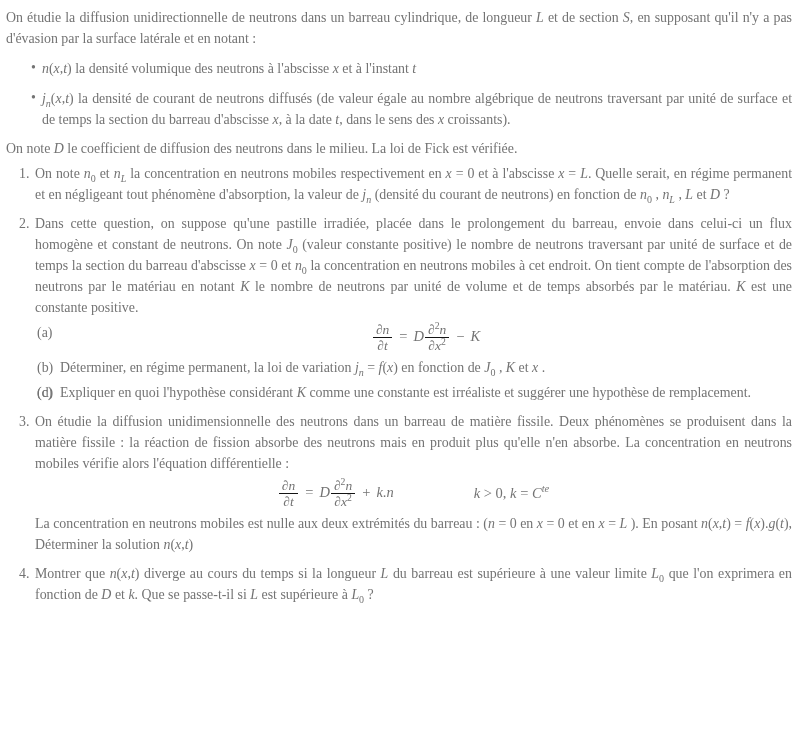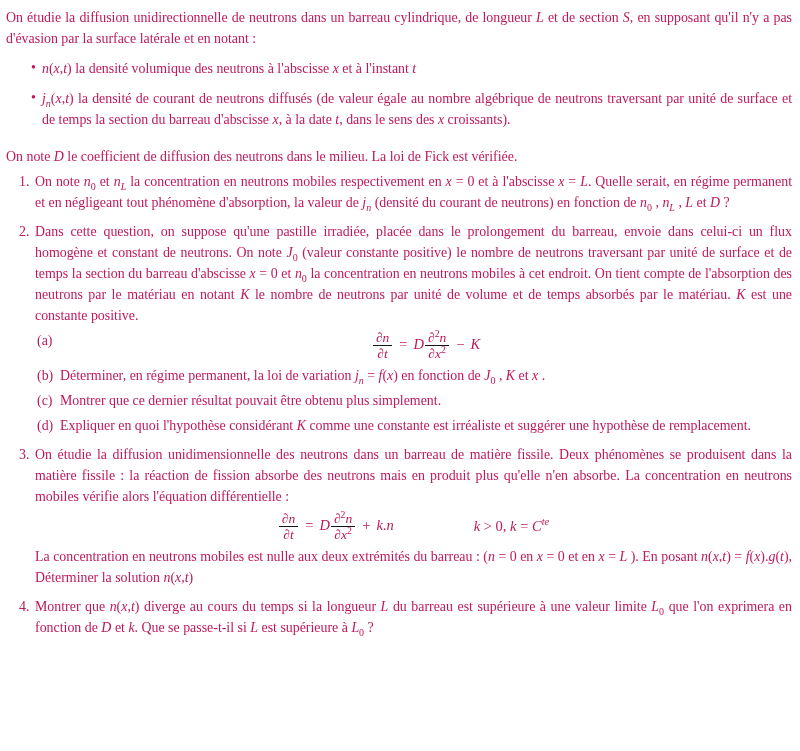--- a/index.html
+++ b/index.html
@@ -1,24 +1,24 @@
 <!DOCTYPE html>
 <html><head>
 <meta charset="utf-8">
 <style>
   html,body{margin:0;padding:0;background:#ffffff;}
   .page{
     width:800px;height:751px;box-sizing:border-box;
     padding:7px 8px 0 6px;
     font-family:"Liberation Serif","DejaVu Serif",serif;
-    font-size:13.9px;line-height:21px;color:#be185d;
+    font-size:13.9px;line-height:21px;color:#737373;
     text-align:justify;overflow:hidden;
   }
   .para{margin:0;}
-  .fick{margin-top:16px;}
+  .fick{margin-top:8px;}
   .bullet{position:relative;padding-left:36px;margin-top:9px;}
   .bmark{position:absolute;left:25px;top:-1px;}
   .item{position:relative;padding-left:29px;margin-top:8px;}
   .item.tight{margin-top:4px;}
   .inum{position:absolute;left:13px;top:0;}
   .sub{position:relative;padding-left:25px;margin-top:4px;}
   .slabel{position:absolute;left:2px;top:0;}
   i{font-style:italic;}
   sub,sup{font-size:0.72em;line-height:0;}
   .equation{display:flex;justify-content:center;align-items:center;margin:4px 0;}
@@ -68,21 +68,20 @@
       </div>
 
       <div class="sub">
         <span class="slabel">(b)</span>
         <div>Déterminer, en régime permanent, la loi de variation <i>j</i><sub><i>n</i></sub> = <i>f</i>(<i>x</i>) en fonction de <i>J</i><sub>0</sub> , <i>K</i> et <i>x</i> .</div>
       </div>
 
       <div class="sub">
         <span class="slabel">(c)</span>
         <div>
-          <div>Montrer que ce dernier résultat pouvait être obtenu plus simplement.</div>
         </div>
       </div>
 
       <div class="sub">
         <span class="slabel">(d)</span>
         <div>Expliquer en quoi l'hypothèse considérant <i>K</i> comme une constante est irréaliste et suggérer une hypothèse de remplacement.</div>
       </div>
     </div>
   </div>
 

